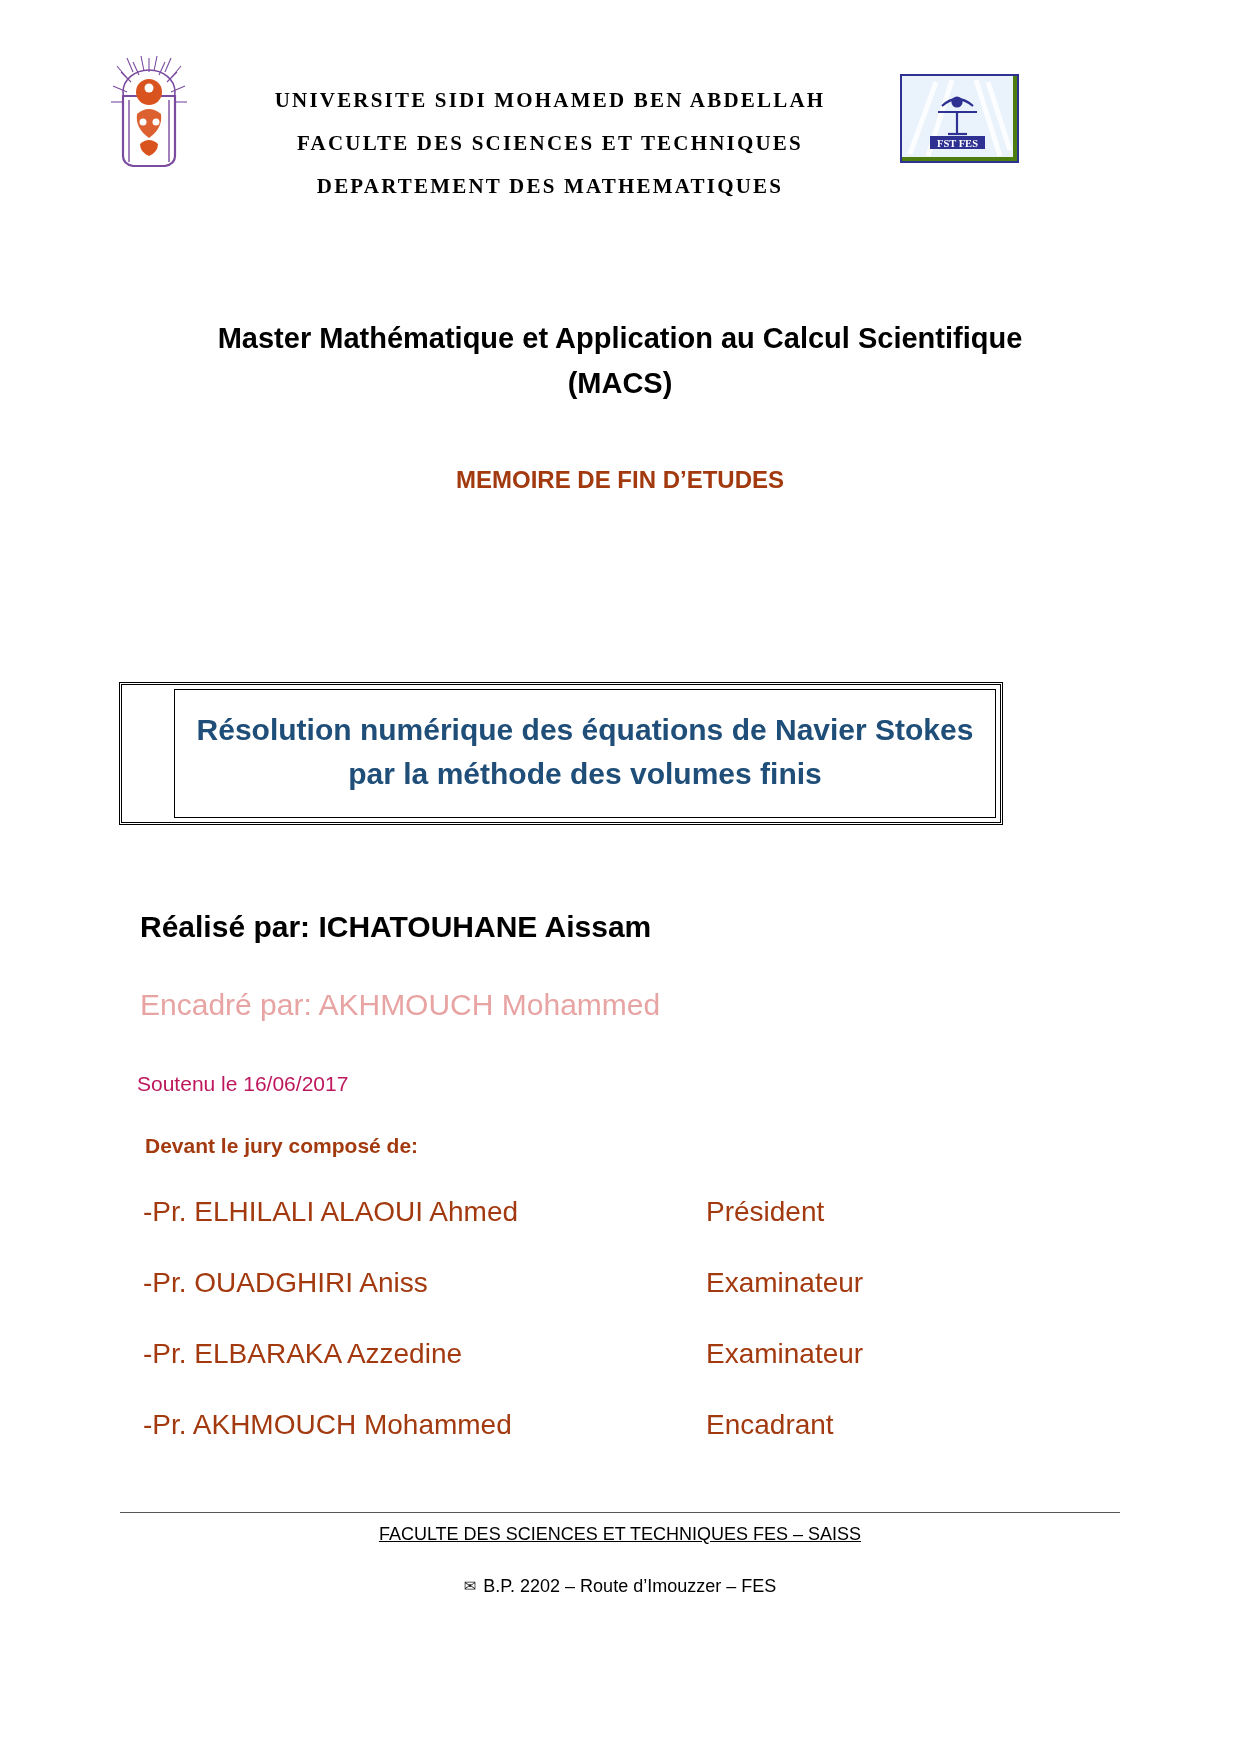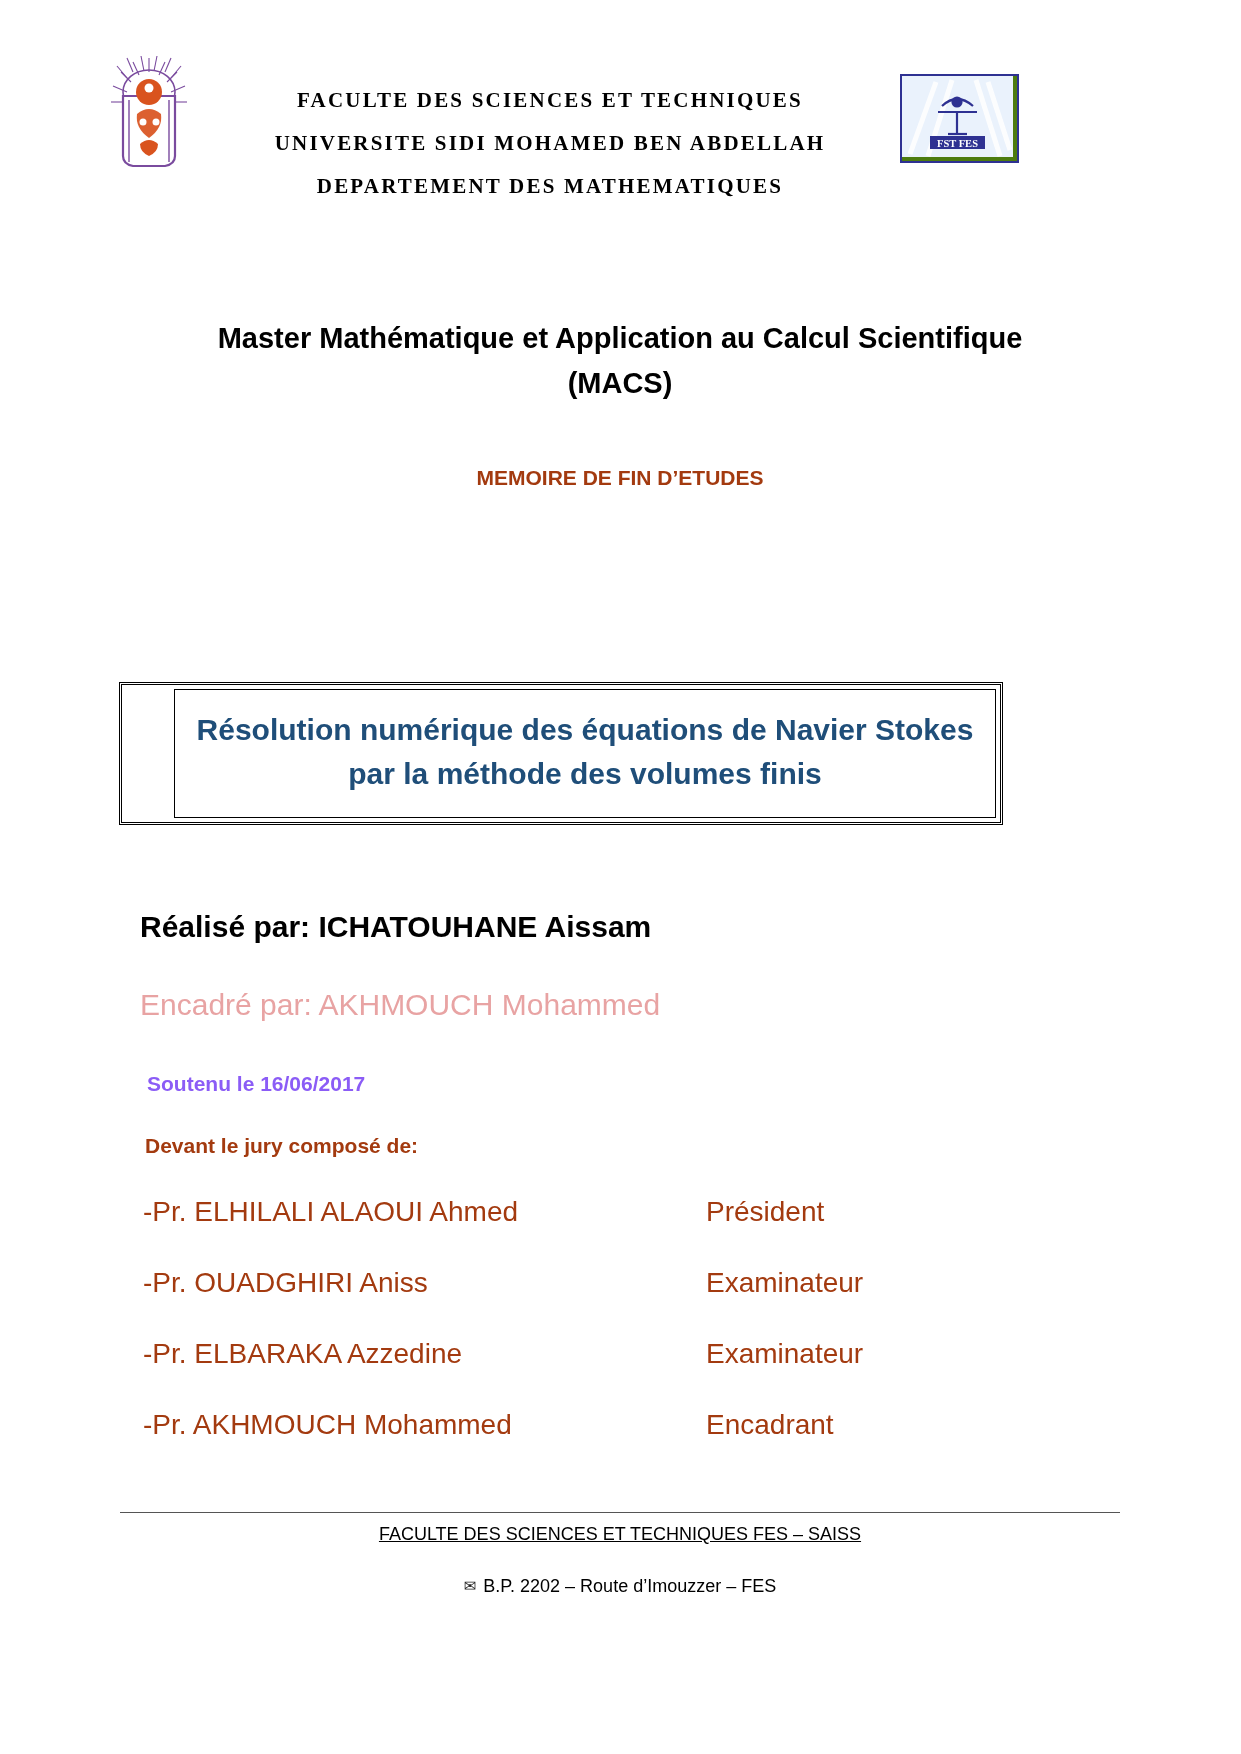--- a/index.html
+++ b/index.html
@@ -74,21 +74,21 @@
     font-weight: bold;
     color: #000000;
     line-height: 1.55;
   }
   .memoire {
     position: absolute;
     left: 120px;
     top: 466px;
     width: 1000px;
     text-align: center;
-    font-size: 21px;
+    font-size: 24px;
     font-weight: bold;
     color: #a33a0f;
   }
   .pour {
     position: absolute;
     left: 120px;
     top: 528px;
     width: 1000px;
     text-align: center;
     font-size: 23px;
@@ -132,25 +132,25 @@
   .encadre {
     position: absolute;
     left: 140px;
     top: 988px;
     font-size: 30px;
     font-weight: normal;
     color: #e8a3a3;
   }
   .soutenu {
     position: absolute;
-    left: 147px;
+    left: 137px;
     top: 1072px;
     font-size: 21px;
-    font-weight: bold;
-    color: #8b5cf6;
+    font-weight: normal;
+    color: #be185d;
   }
   .devant {
     position: absolute;
     left: 145px;
     top: 1134px;
     font-size: 21px;
     font-weight: bold;
     color: #a33a0f;
   }
 
@@ -272,22 +272,22 @@
           <path d="M55 36 L55 58"></path>
           <path d="M46 58 L65 58"></path>
           <circle cx="55" cy="26" r="4.5" fill="#2e3192"></circle>
         </g>
         <rect x="28" y="60" width="55" height="13" fill="#2e3192"></rect>
         <text x="55.5" y="70.5" font-family="Liberation Serif, serif" font-size="10.5" font-weight="bold" fill="#ffffff" text-anchor="middle">FST FES</text>
       </svg>
     </div>
 
     <div class="header-text">
+      <div>UNIVERSITE SIDI MOHAMED BEN ABDELLAH</div>
       <div>FACULTE DES SCIENCES ET TECHNIQUES</div>
-      <div>UNIVERSITE SIDI MOHAMED BEN ABDELLAH</div>
       <div>DEPARTEMENT DES MATHEMATIQUES</div>
     </div>
   </div>
 
   <div class="master-title">
     <div>Master Mathématique et Application au Calcul Scientifique</div>
     <div>(MACS)</div>
   </div>
 
   <div class="memoire">MEMOIRE DE FIN D’ETUDES</div>

